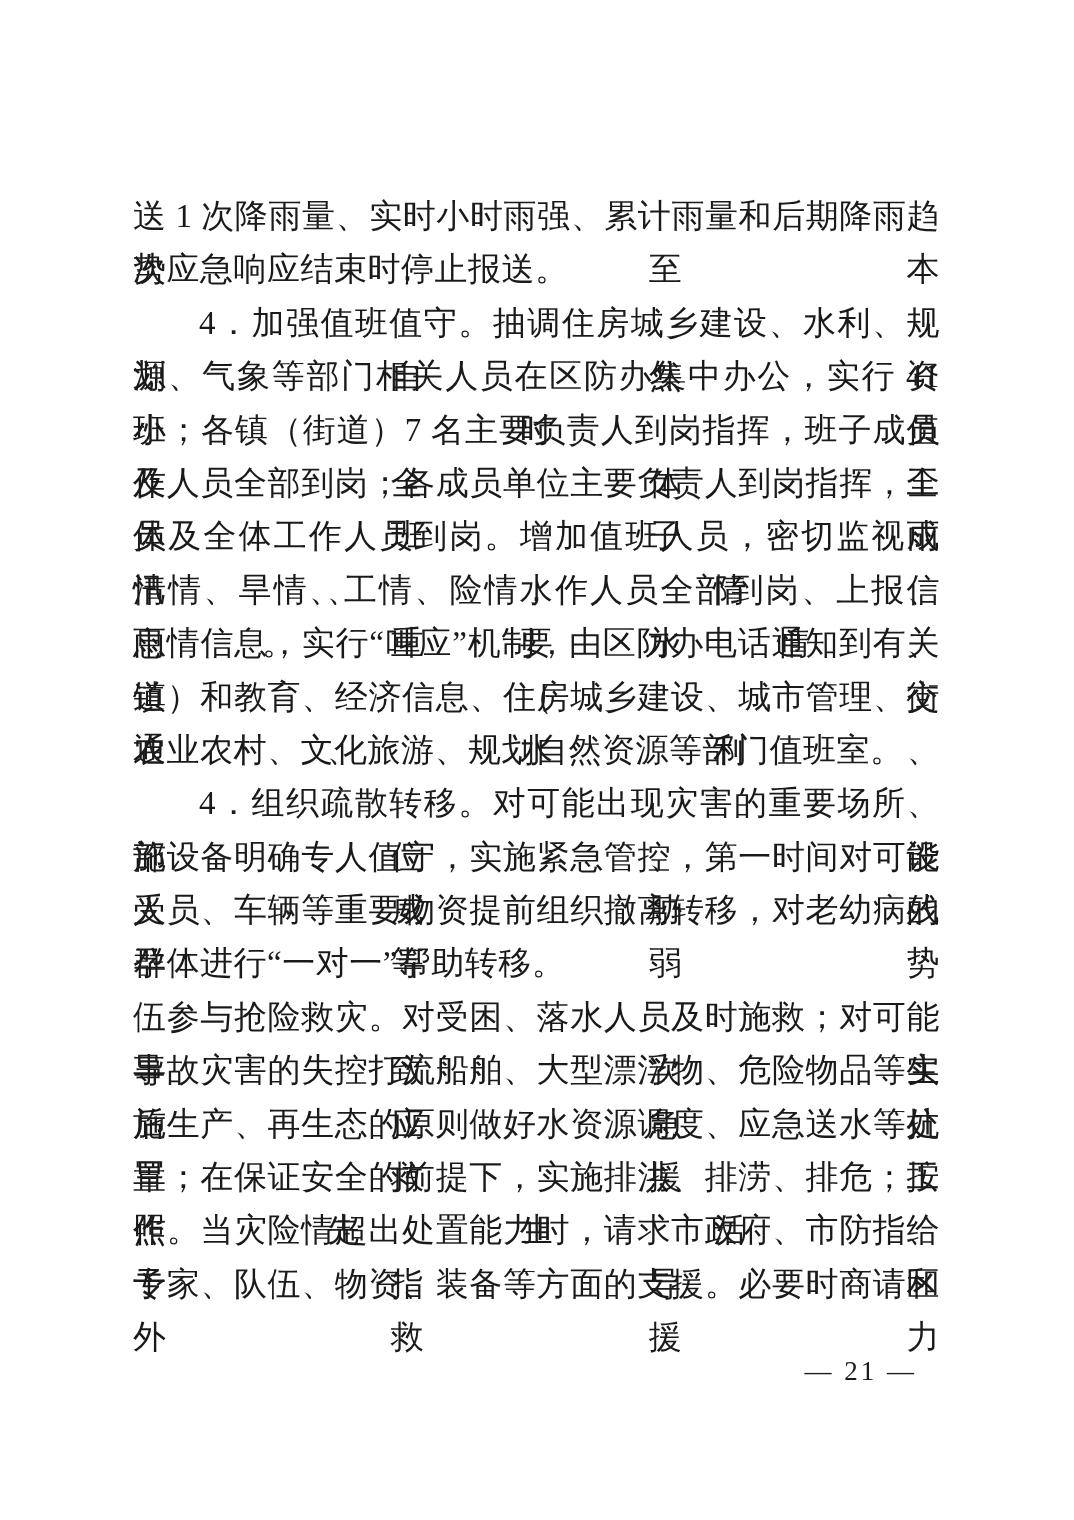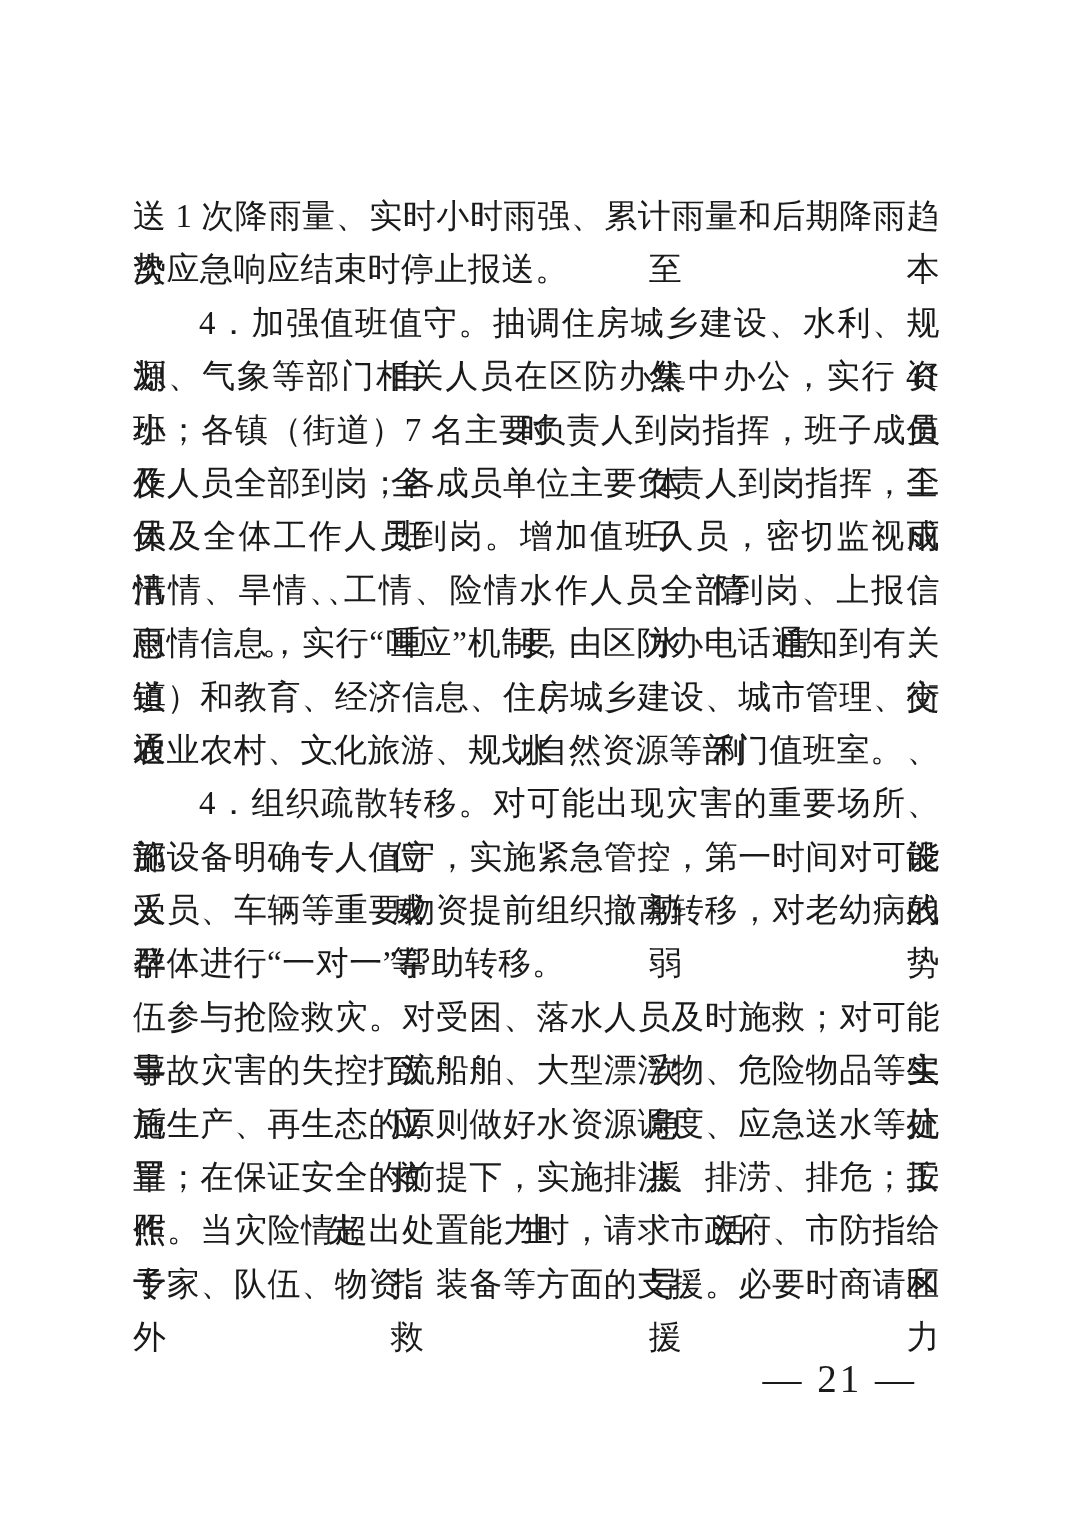--- a/index.html
+++ b/index.html
@@ -41,21 +41,21 @@
   }
   .line.indent {
     text-indent: 2em;
   }
   .footer {
     position: absolute;
     top: 1356px;
     right: 157px;
   }
   .pagenum {
-    font-size: 39px;
+    font-size: 27px;
     letter-spacing: 3px;
     color: #1a1a1a;
     text-align: center;
   }
 </style>
 </head>
 <body>
 
 <div class="page">
   <div class="text-block">

